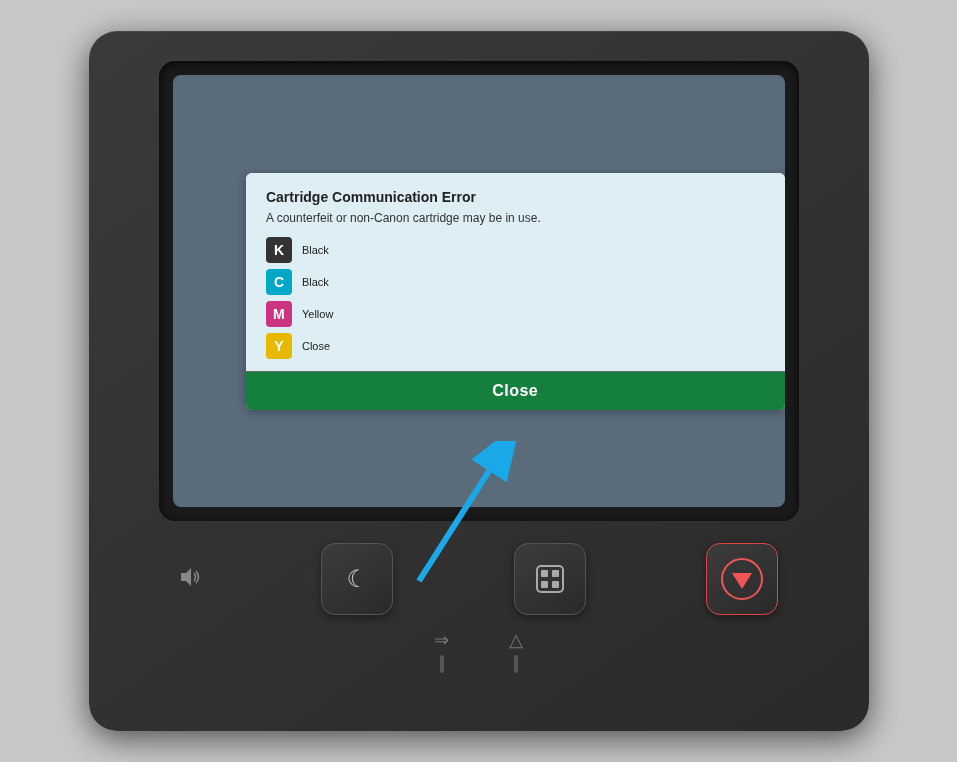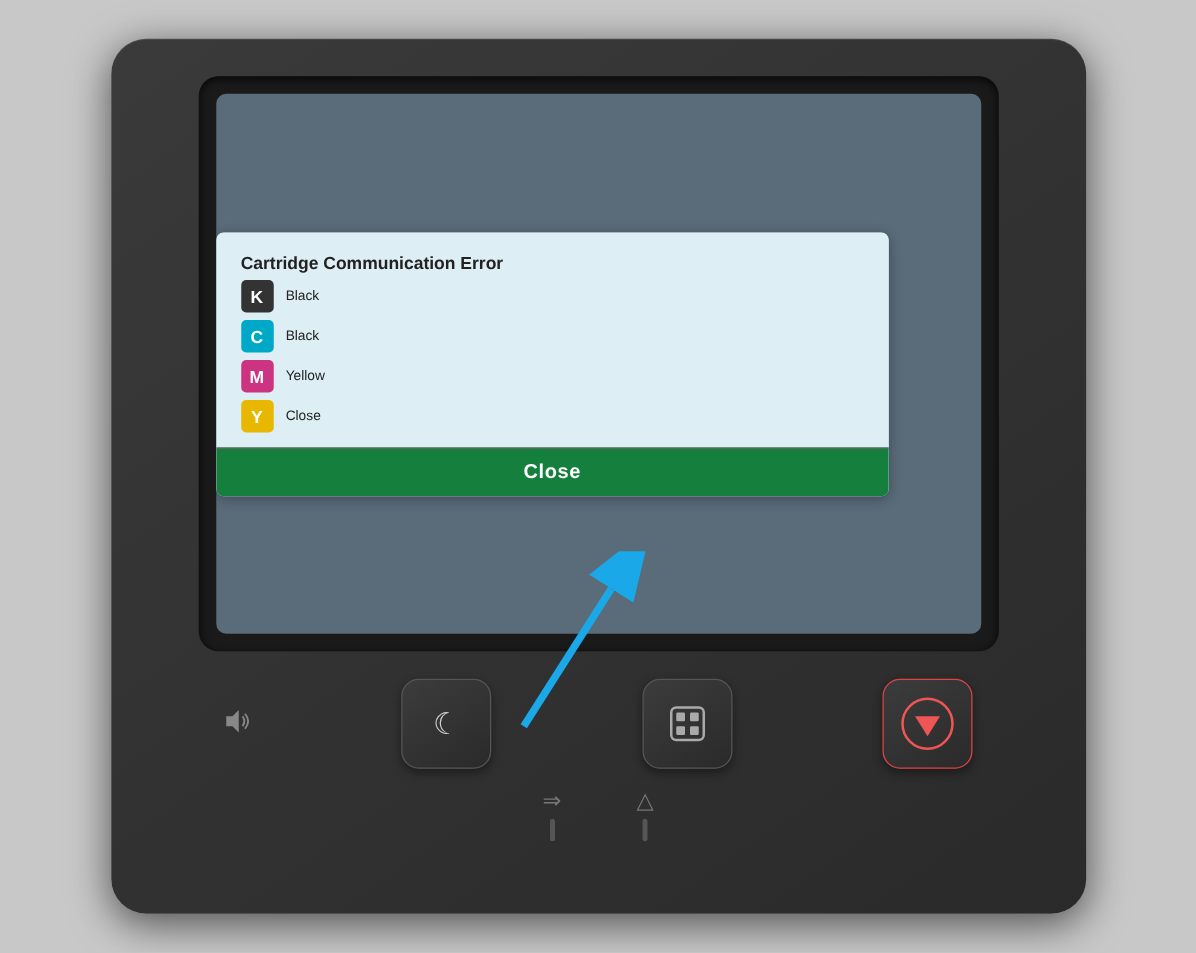--- a/index.html
+++ b/index.html
@@ -43,21 +43,21 @@
     }
 
     .screen {
       width: 100%;
       height: 100%;
       background: #5a6b7a;
       border-radius: 8px;
       overflow: hidden;
       display: flex;
       flex-direction: column;
-      align-items: flex-start;
+      align-items: flex-end;
       justify-content: center;
       position: relative;
     }
 
     
     .dialog {
       width: 88%;
       background: #ddeef5;
       border-radius: 6px;
       overflow: hidden;
@@ -240,20 +240,21 @@
 
 <div class="printer-body">
 
   <div class="screen-wrapper">
     <div class="screen-bezel">
       <div class="screen">
 
         <div class="dialog">
           <div class="dialog-content">
             <div class="dialog-title">Cartridge Communication Error</div>
+            <div class="dialog-subtitle">A counterfeit or non-Canon cartridge may be in use.</div>
 
             <ul class="ink-list">
               <li class="ink-item">
                 <div class="ink-badge black">K</div>
                 <span class="ink-label">Black</span>
               </li>
               <li class="ink-item">
                 <div class="ink-badge cyan">C</div>
                 <span class="ink-label">Black</span>
               </li>

